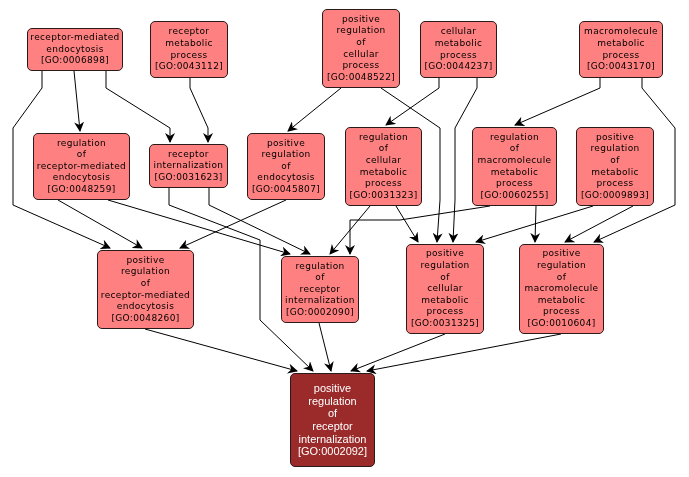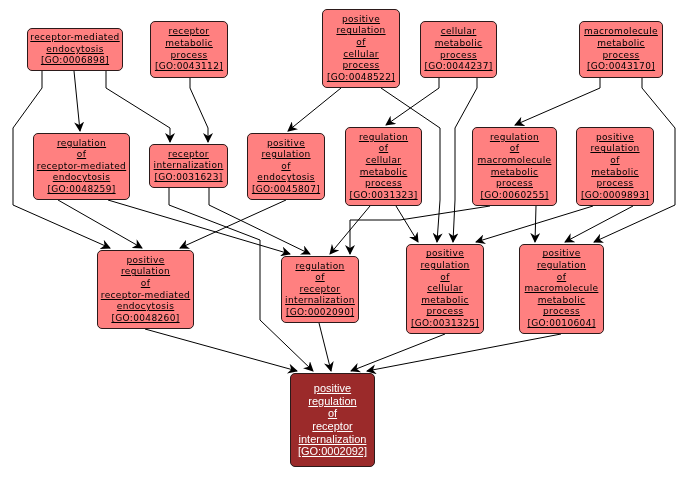--- a/index.html
+++ b/index.html
@@ -30,21 +30,20 @@
       color: #000000;
       display: flex;
       flex-direction: column;
       justify-content: center;
       align-items: center;
       text-align: center;
       font-size: 9px;
       line-height: 11.6px;
       letter-spacing: 0.35px;
       padding: 0 1px;
-      text-decoration: underline;
     }
     .node.target {
       background: #9b2a2a;
       color: #ffffff;
       font-family: "Liberation Sans", sans-serif;
       font-size: 11px;
       line-height: 12.6px;
       letter-spacing: 0;
     }
     .node .line {

